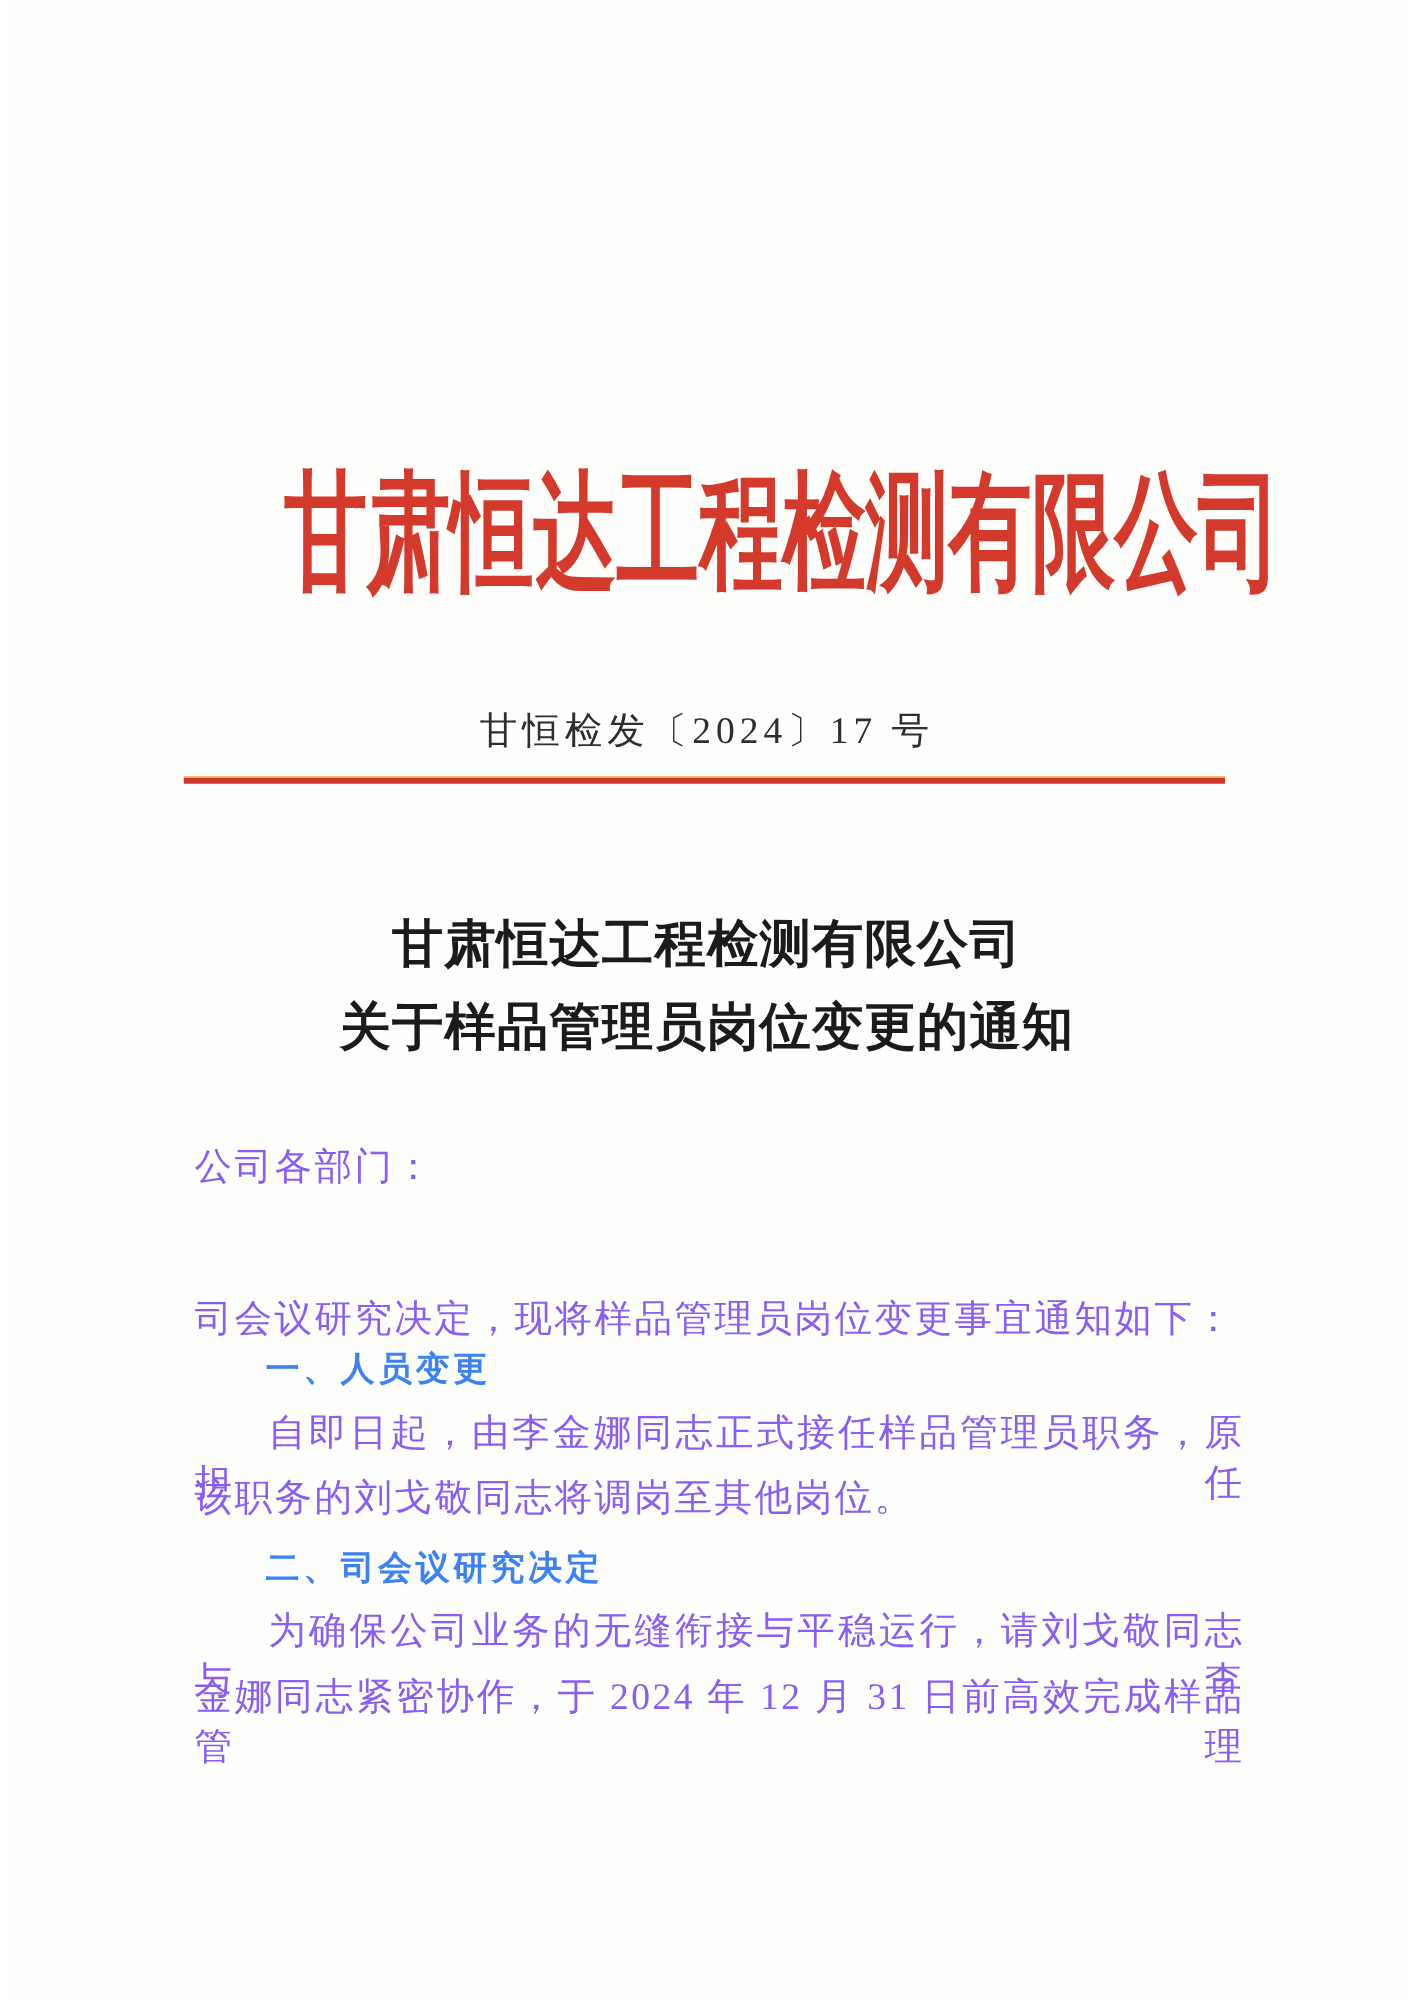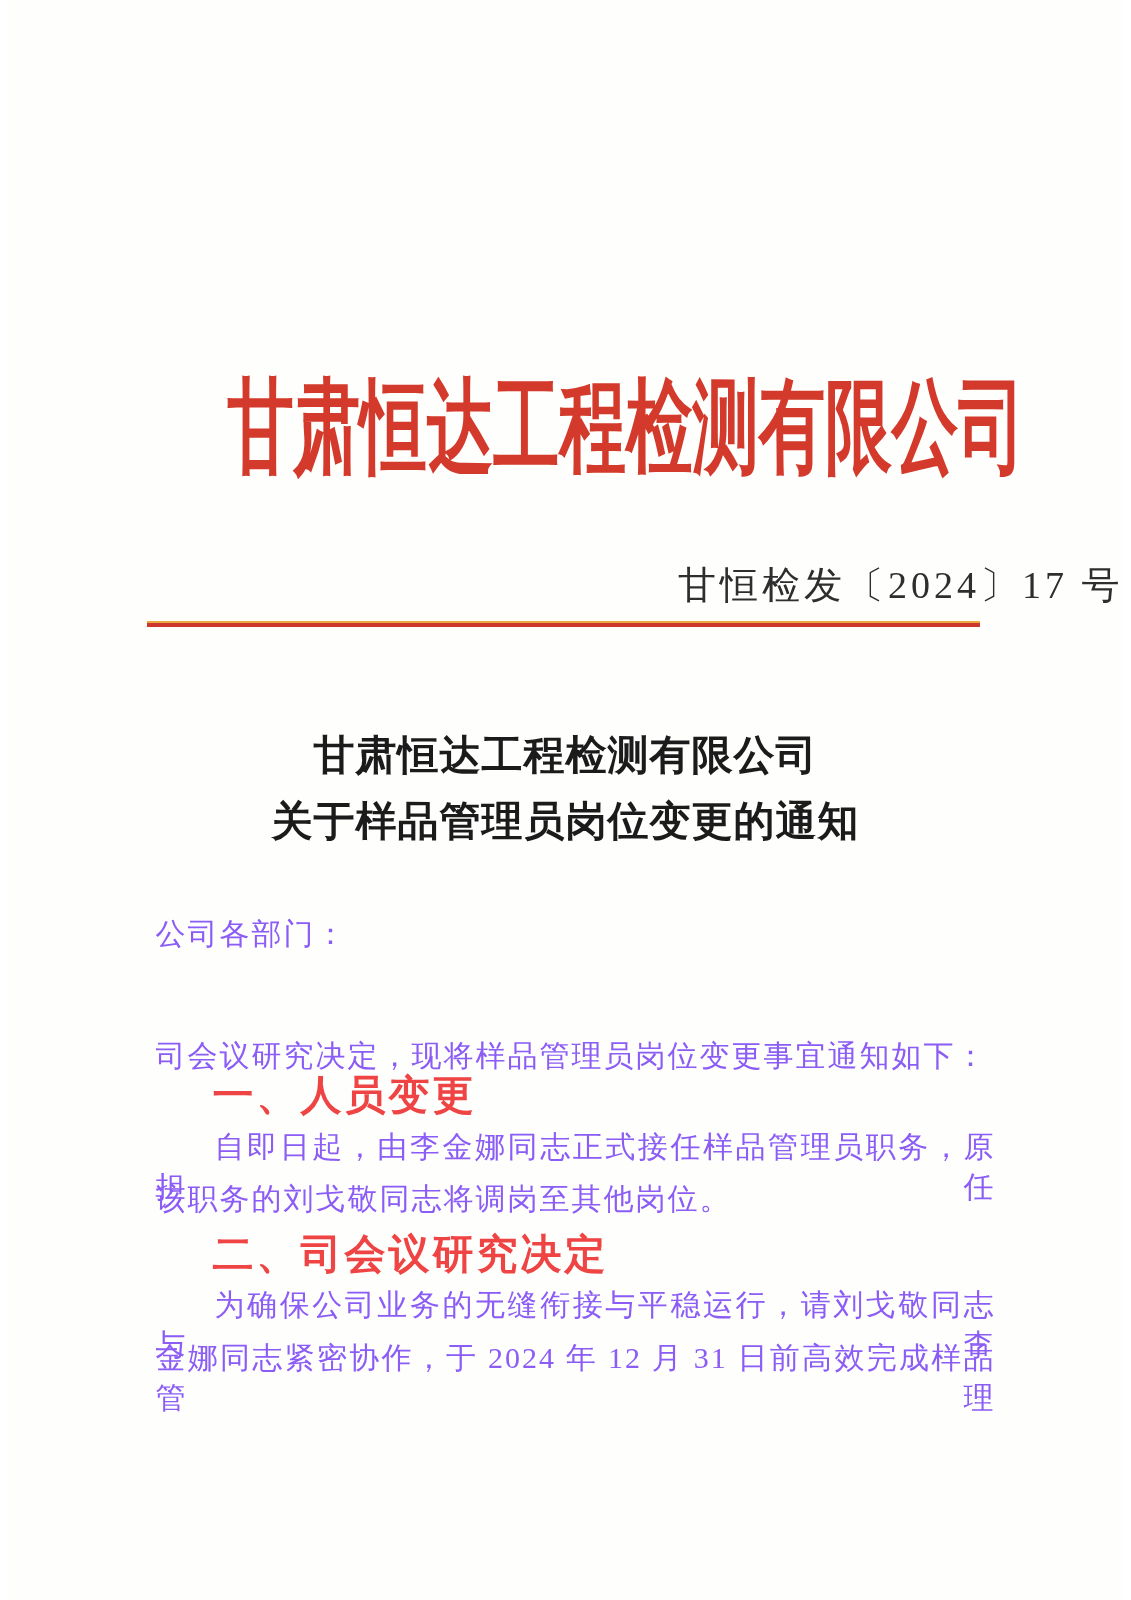--- a/index.html
+++ b/index.html
@@ -34,22 +34,22 @@
     letter-spacing: 0;
     transform: scaleX(0.645);
     transform-origin: 50% 50%;
   }
   
   .doc-number {
     position: absolute;
     top: 566px;
     left: 0;
     width: 100%;
-    text-align: right;
-    font-size: 38px;
+    text-align: center;
+    font-size: 30px;
     line-height: 38px;
     letter-spacing: 4px;
     color: #2e2e2e;
   }
   
   .red-rule {
     position: absolute;
     left: 139px;
     top: 621px;
     width: 833px;
@@ -85,23 +85,23 @@
   }
   .indent { text-indent: 59px; }
   .justify {
     white-space: normal;
     text-align: justify;
     text-align-last: justify;
   }
   .heading {
     font-family: "Liberation Sans", "DejaVu Sans", sans-serif;
     font-weight: 700;
-    font-size: 41px;
+    font-size: 27px;
     letter-spacing: 3px;
-    color: #ef4444;
+    color: #3b82f6;
     padding-left: 57px;
   }
 </style>
 </head>
 <body>
 
 <div class="page">
 
   <div class="letterhead">
     <span class="letterhead-text">甘肃恒达工程检测有限公司</span>

